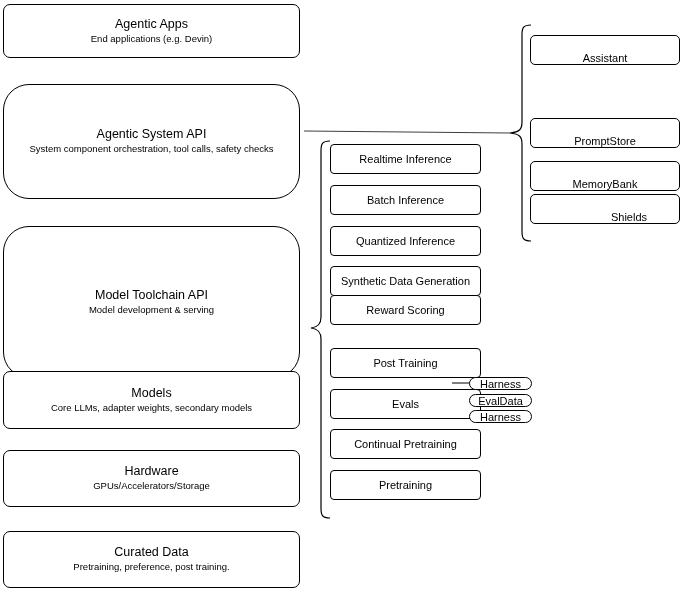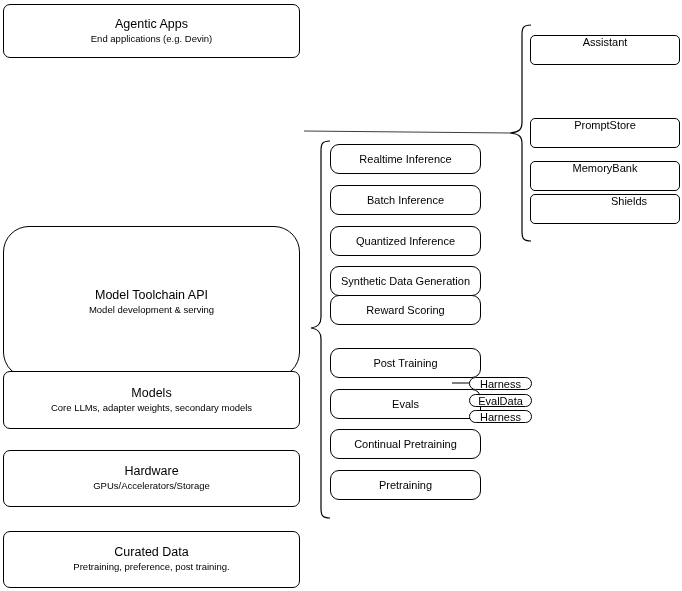--- a/index.html
+++ b/index.html
@@ -26,31 +26,31 @@
     display:flex;flex-direction:column;justify-content:center;align-items:center;
     text-align:center;z-index:2;
   }
   .lbox .title{font-size:12.5px;line-height:15px;}
   .lbox .subtitle{font-size:9.5px;line-height:14px;color:#000;}
   .r12{border-radius:7px;}
   .r26{border-radius:26px;}
   
   .mbox{
     position:absolute;left:330px;width:151px;height:30px;
-    border:1px solid #000;border-radius:9px;background:#fff;
+    border:1px solid #000;border-radius:4px;background:#fff;
     box-sizing:border-box;
     display:flex;justify-content:center;align-items:center;
     font-size:11px;z-index:2;
   }
   
   .rbox{
     position:absolute;left:530px;width:150px;height:30px;
     border:1px solid #000;border-radius:5px;background:#fff;
     box-sizing:border-box;
-    display:flex;justify-content:center;align-items:flex-start;
+    display:flex;justify-content:center;align-items:flex-end;
     font-size:11px;z-index:2;
   }
   
   .pill{
     position:absolute;left:469px;width:63px;height:13px;
     border:1px solid #000;border-radius:7px;background:#fff;
     box-sizing:border-box;
     display:flex;justify-content:center;align-items:center;
     font-size:11px;z-index:3;
   }
@@ -69,20 +69,24 @@
     <path d="M304 131 L510 133" fill="none" stroke="#3d3d3d" stroke-width="1"></path>
 
     <path d="M452 383 L470 383" fill="none" stroke="#000" stroke-width="1"></path>
   </svg>
 
   <div class="lbox r12" style="top:4px;height:54px;">
     <div class="title">Agentic Apps</div>
     <div class="subtitle">End applications (e.g. Devin)</div>
   </div>
 
+  <div class="lbox r26" style="top:84px;height:115px;">
+    <div class="title">Agentic System API</div>
+    <div class="subtitle">System component orchestration, tool calls, safety checks</div>
+  </div>
 
   <div class="lbox r26" style="top:226px;height:152px;">
     <div class="title">Model Toolchain API</div>
     <div class="subtitle">Model development &amp; serving</div>
   </div>
 
   <div class="lbox r12" style="top:371px;height:58px;">
     <div class="title">Models</div>
     <div class="subtitle">Core LLMs, adapter weights, secondary models</div>
   </div>

